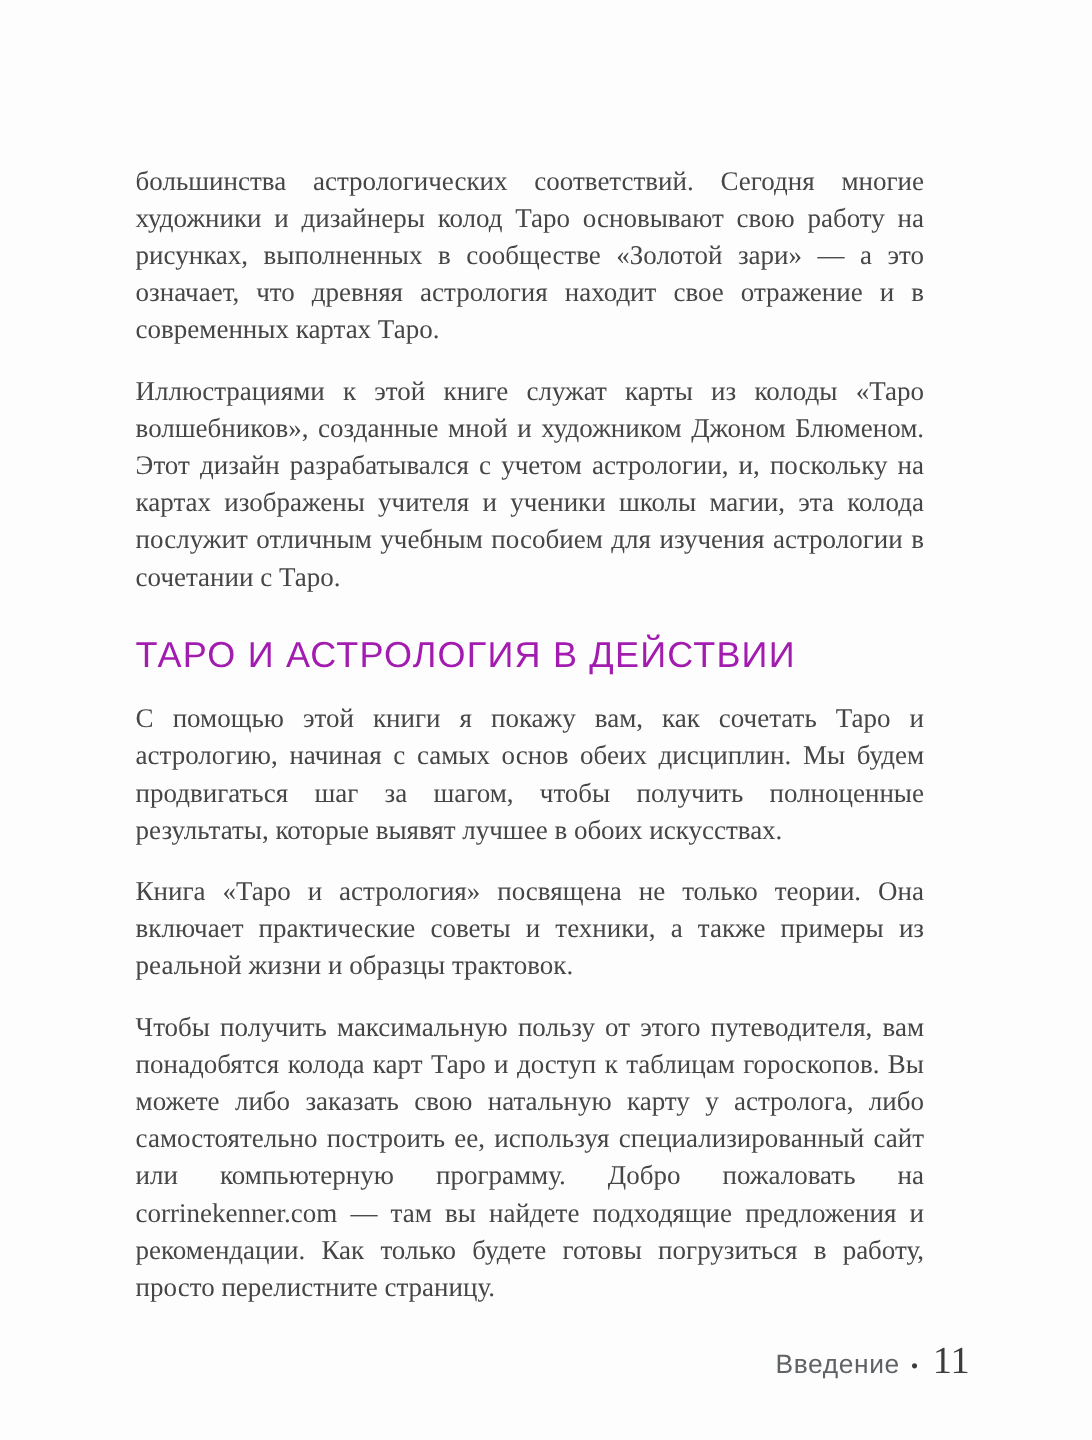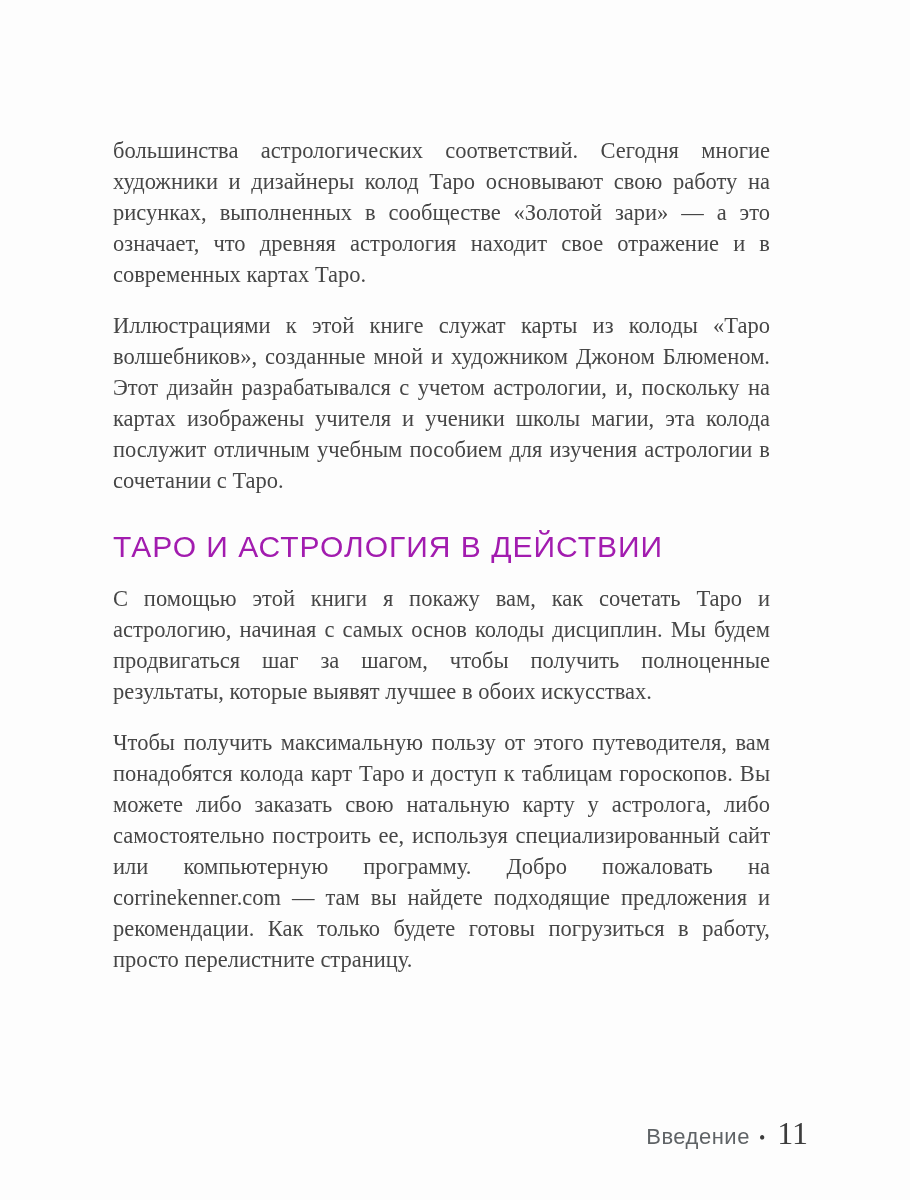--- a/index.html
+++ b/index.html
@@ -70,22 +70,23 @@
 <div class="page">
 
   <div class="content">
 
     <p class="body-par">большинства астрологических соответствий. Сегодня многие художники и дизайнеры колод Таро основывают свою работу на рисунках, выполненных в сообществе «Золотой зари» — а это означает, что древняя астрология находит свое отражение и в современных картах Таро.</p>
 
     <p class="body-par">Иллюстрациями к этой книге служат карты из колоды «Таро волшебников», созданные мной и художником Джоном Блюменом. Этот дизайн разрабатывался с учетом астрологии, и, поскольку на картах изображены учителя и ученики школы магии, эта колода послужит отличным учебным пособием для изучения астрологии в сочетании с Таро.</p>
 
     <h2 class="section-heading">ТАРО И АСТРОЛОГИЯ В ДЕЙСТВИИ</h2>
 
-    <p class="body-par">С помощью этой книги я покажу вам, как сочетать Таро и астрологию, начиная с самых основ колоды дисциплин. Мы будем продвигаться шаг за шагом, чтобы получить полноценные результаты, которые выявят лучшее в обоих искусствах.</p>
+    <p class="body-par">С помощью этой книги я покажу вам, как сочетать Таро и астрологию, начиная с самых основ обеих дисциплин. Мы будем продвигаться шаг за шагом, чтобы получить полноценные результаты, которые выявят лучшее в обоих искусствах.</p>
 
+    <p class="body-par">Книга «Таро и астрология» посвящена не только теории. Она включает практические советы и техники, а также примеры из реальной жизни и образцы трактовок.</p>
 
     <p class="body-par">Чтобы получить максимальную пользу от этого путеводителя, вам понадобятся колода карт Таро и доступ к таблицам гороскопов. Вы можете либо заказать свою натальную карту у астролога, либо самостоятельно построить ее, используя специализированный сайт или компьютерную программу. Добро пожаловать на corrinekenner.com — там вы найдете подходящие предложения и рекомендации. Как только будете готовы погрузиться в работу, просто перелистните страницу.</p>
 
   </div>
 
   <div class="footer">
     <span class="footer-section">Введение</span>
     <span class="footer-sep">•</span>
     <span class="footer-num">11</span>
   </div>

